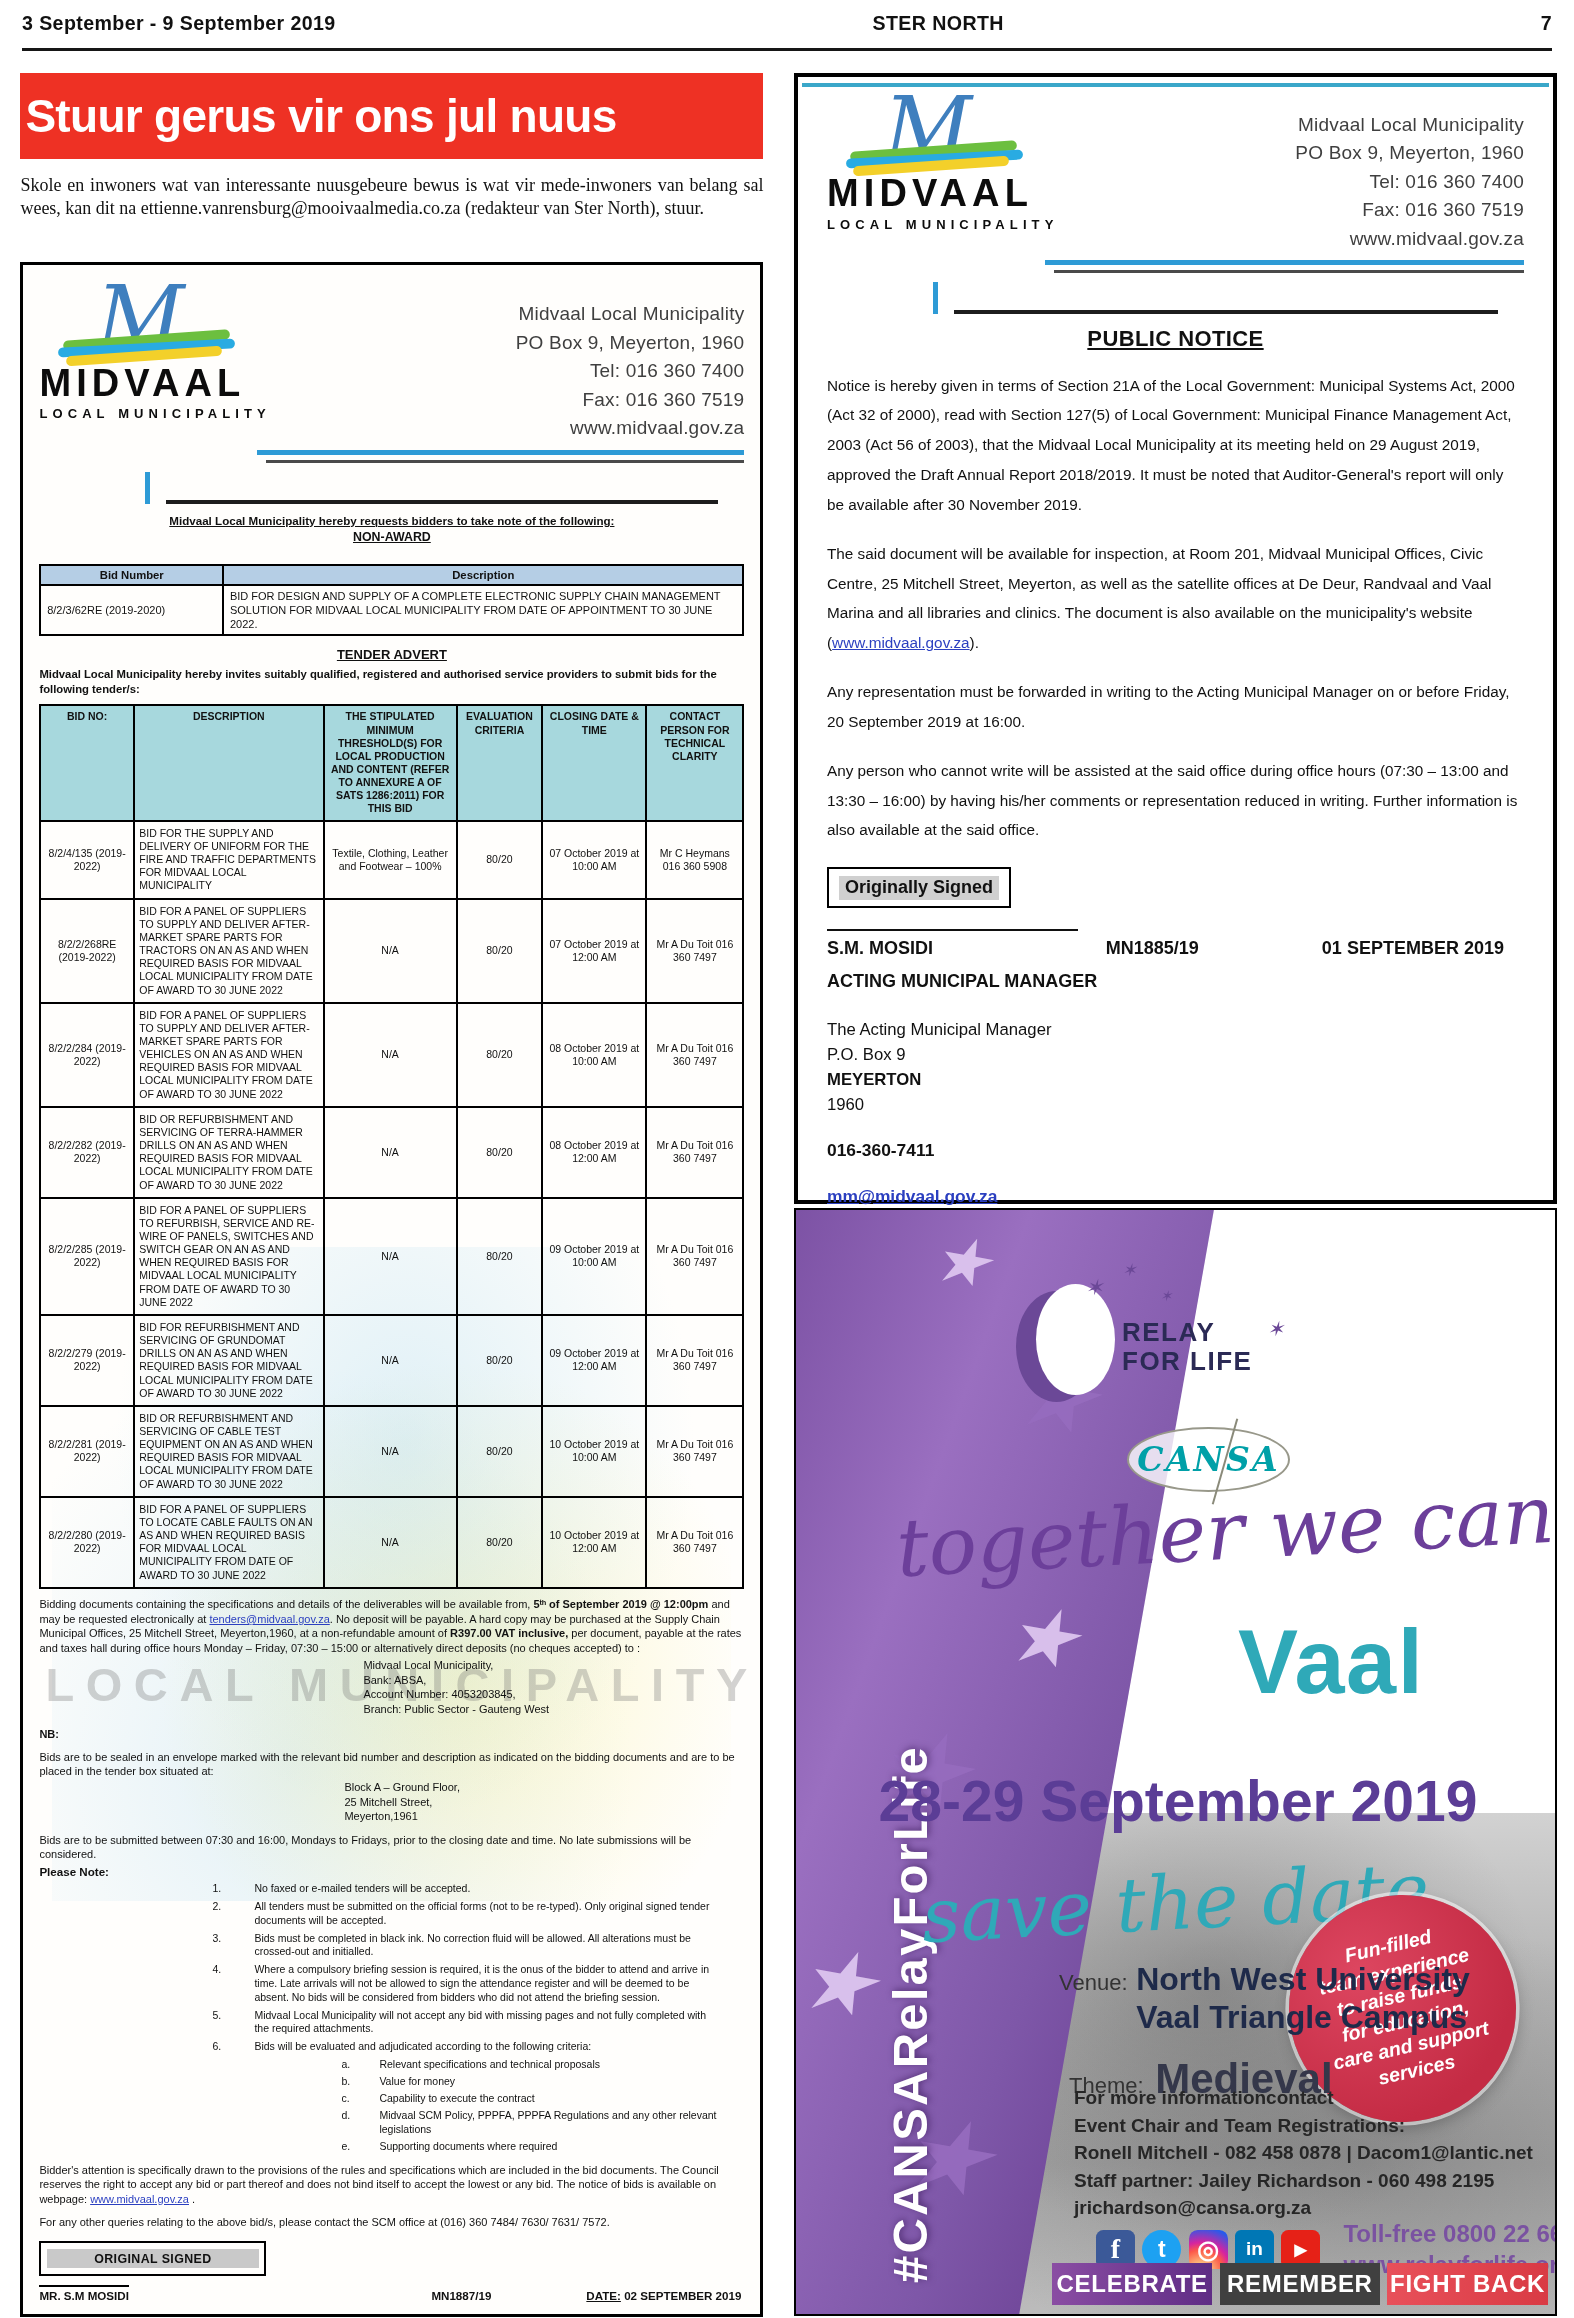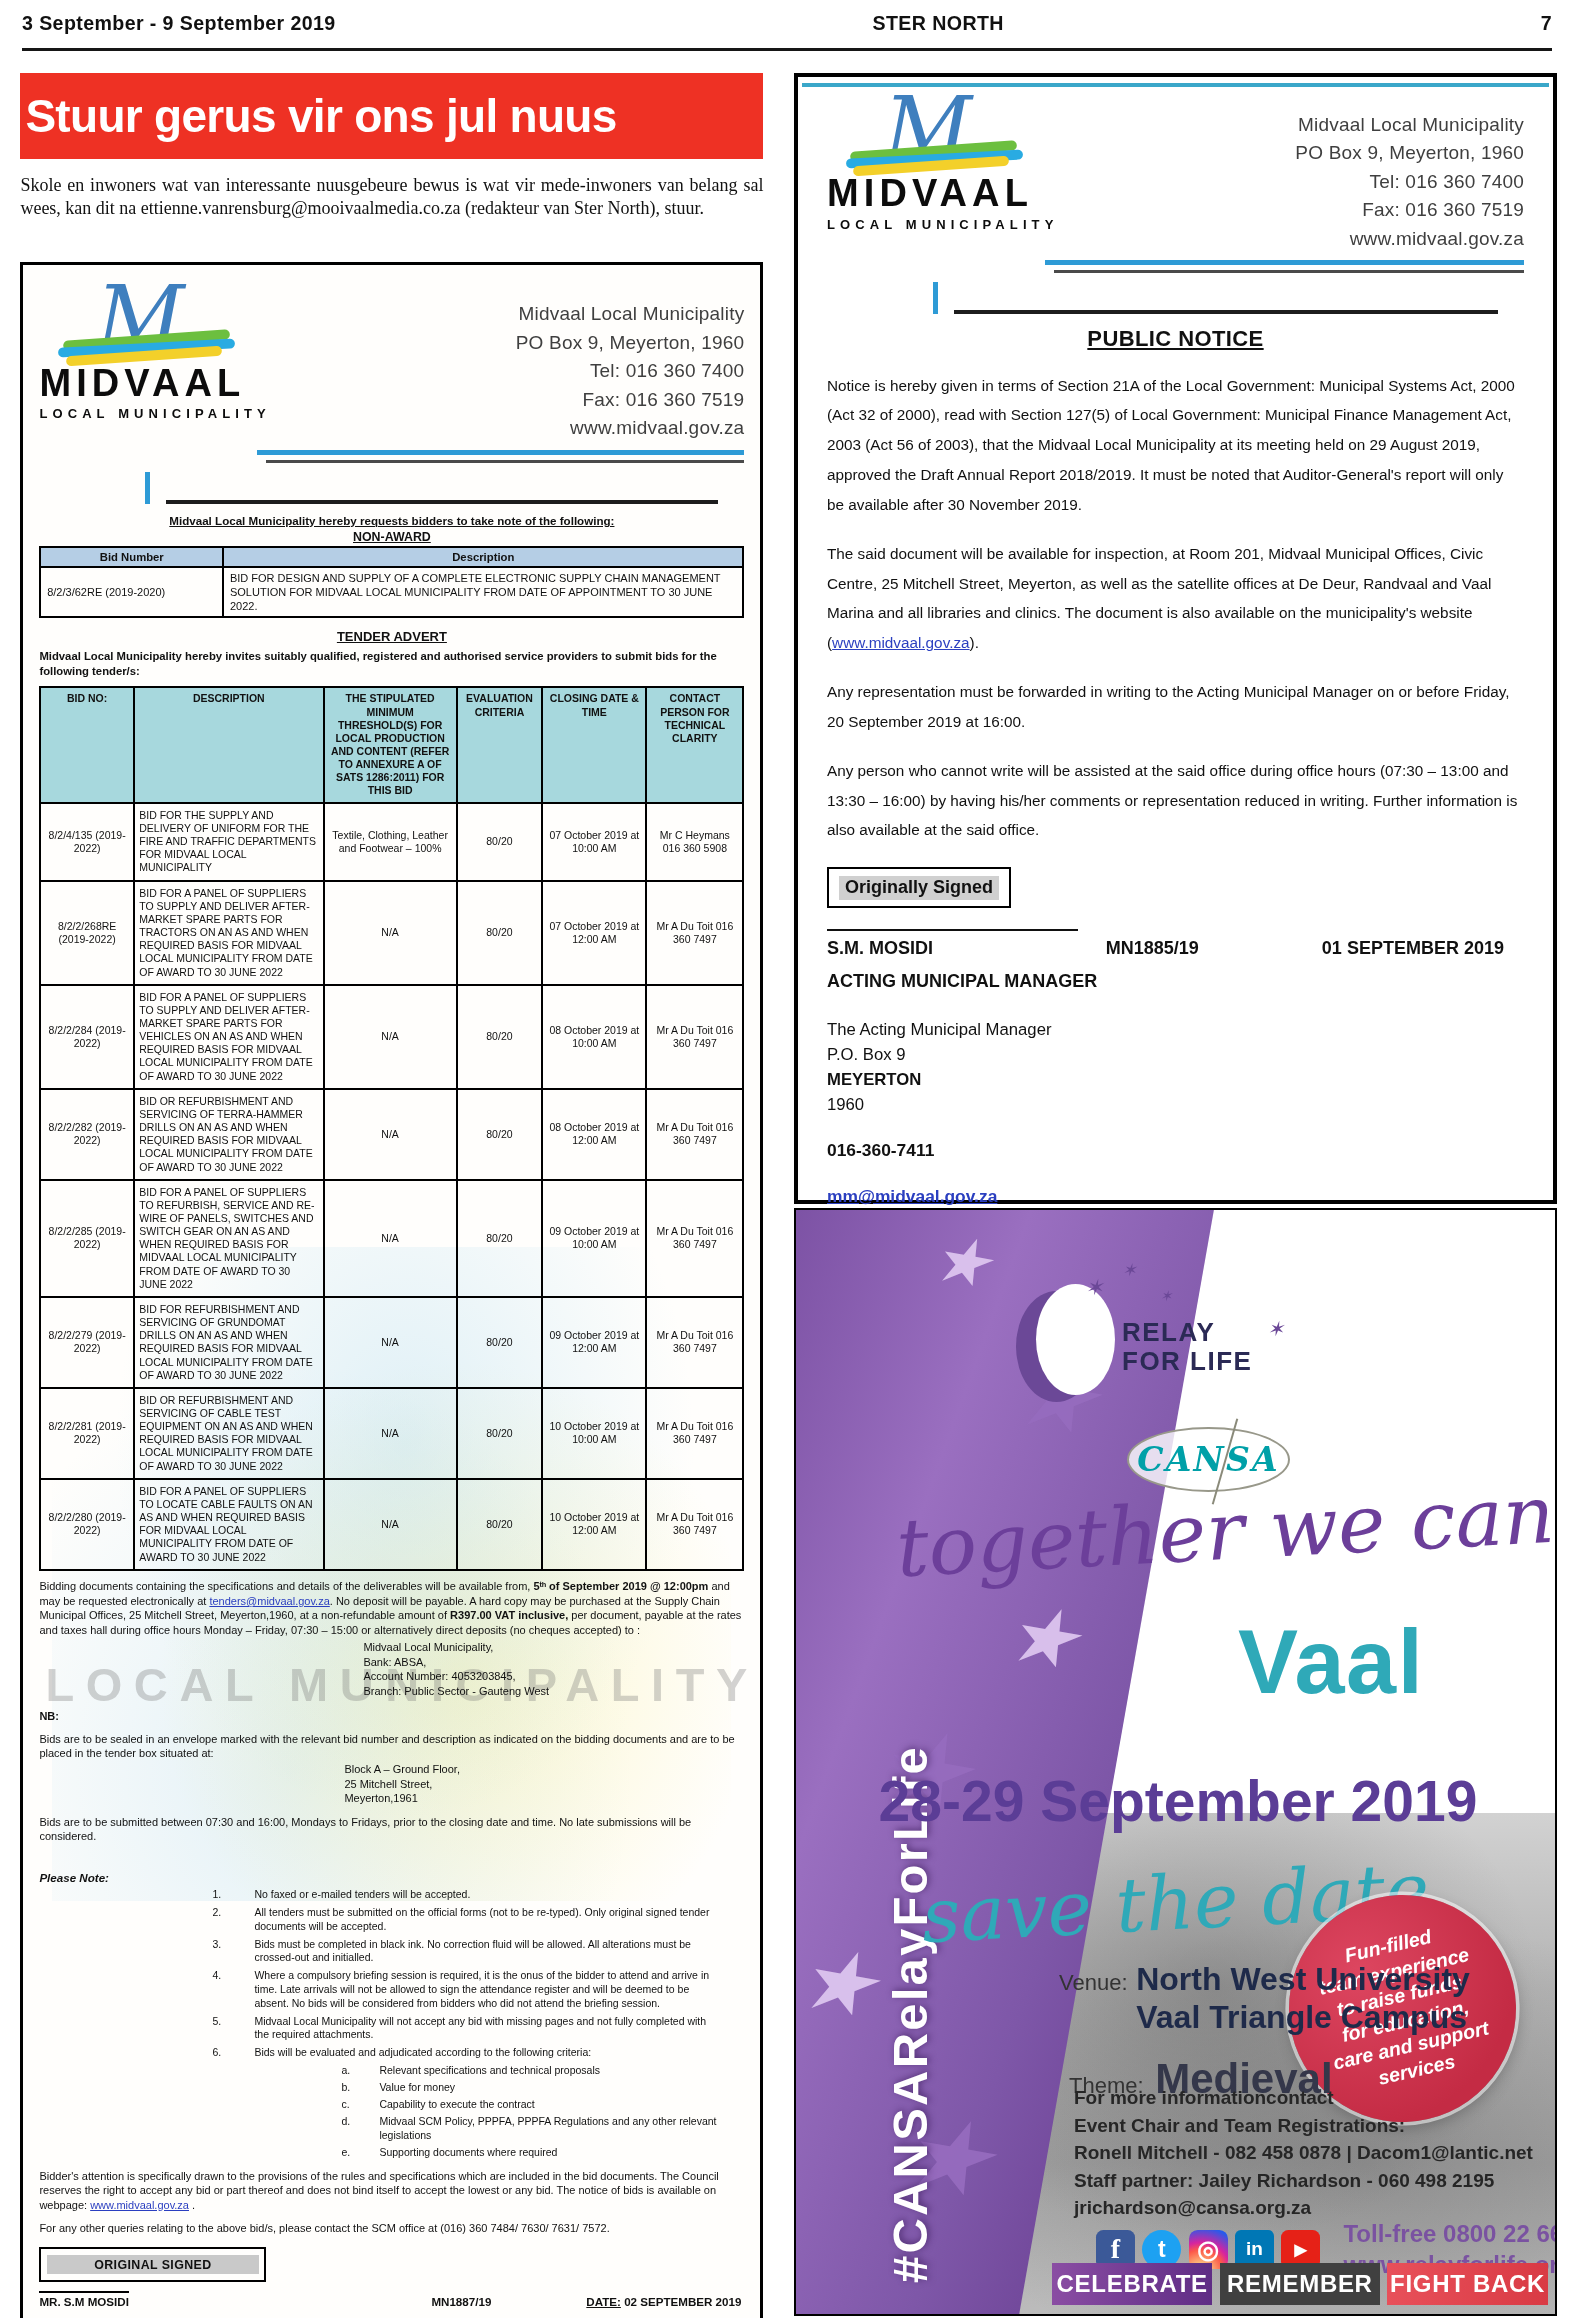--- a/index.html
+++ b/index.html
@@ -44,37 +44,37 @@
   .r-black { display:inline-block; height:3.6px; background:#1d1d1d; width:calc(100% - 153px); vertical-align:bottom; margin-left:16px; }
 
   
   .center-u { text-align:center; font-weight:bold; text-decoration:underline; }
   .request-line { font-size:11.6px; margin-top:10.2px; }
   .na-title { font-size:12.4px; margin-top:2.9px; }
   .advert-title { font-size:13px; margin-top:10.2px; }
   .invite-line { font-size:11.3px; font-weight:bold; margin-top:5.8px; line-height:1.3; }
 
   table { border-collapse:collapse; width:100%; background:transparent; }
-  .na-table { margin-top:2px; font-size:11px;padding-left:40px; }
+  .na-table { margin-top:20px; font-size:11px;padding-left:40px; }
   .na-table th { background:#b5cee5; border:2.2px solid #000; padding:2.9px; font-size:11.3px; }
   .na-table td { border:2.2px solid #000; padding:2.9px 5.8px; line-height:1.3; }
   .na-table td.bid { text-align:left; font-weight:normal; width:26%; }
 
   .main-table { margin-top:7.3px; font-size:10.5px; }
   .main-table th { background:#a7d8dd; border:2.2px solid #000; padding:4.4px 2.9px; line-height:1.25; vertical-align:top; }
   .main-table td { border:2.2px solid #000; padding:5.1px 4.4px; line-height:1.25; text-align:center; vertical-align:middle; }
   .main-table td.desc { text-align:left; }
   .cw1{width:13.3%}.cw2{width:27%}.cw3{width:18.9%}.cw4{width:12.2%}.cw5{width:14.8%}.cw6{width:13.8%}
 
   .tbody-text { font-size:11px; line-height:1.32; margin-top:8.7px; }
   .indent-block { font-size:11px; line-height:1.32; margin:2.9px 0 0 324px; }
   .nb-row { display:flex; margin-top:10.2px; font-size:11px; line-height:1.32; }
   .nb-label { width:124px; font-weight:bold; flex:none; }
   .addr-block { font-size:11px; line-height:1.32; margin:1.5px 0 0 305px; }
-  .please-note { font-weight:bold; font-size:11.6px; margin-top:27px;font-style:italic; }
+  .please-note { font-weight:bold; font-size:11.6px; margin-top:3px; }
   .note-row { display:flex; margin-top:4.4px; font-size:10.5px; line-height:1.3; padding-left:173px; }
   .note-num { width:42px; flex:none; }
   .note-text { flex:1; padding-right:22px; }
   .sub-row { display:flex; margin-top:3.6px; font-size:10.5px; line-height:1.3; padding-left:302px; }
   .sub-letter { width:38px; flex:none; }
   .link { color:#2b3fc0; text-decoration:underline; }
   .orig-box { border:2.2px solid #000; width:227px; padding:5.8px; margin-top:11.6px; }
   .orig-inner { background:#c9c9c9; font-weight:bold; text-align:center; font-size:12.4px; letter-spacing:0.4px; padding:2.9px 0; }
   .sig-row { display:flex; margin-top:8.7px; align-items:flex-start; }
   .sig-name-block { width:247px; flex:none; }

